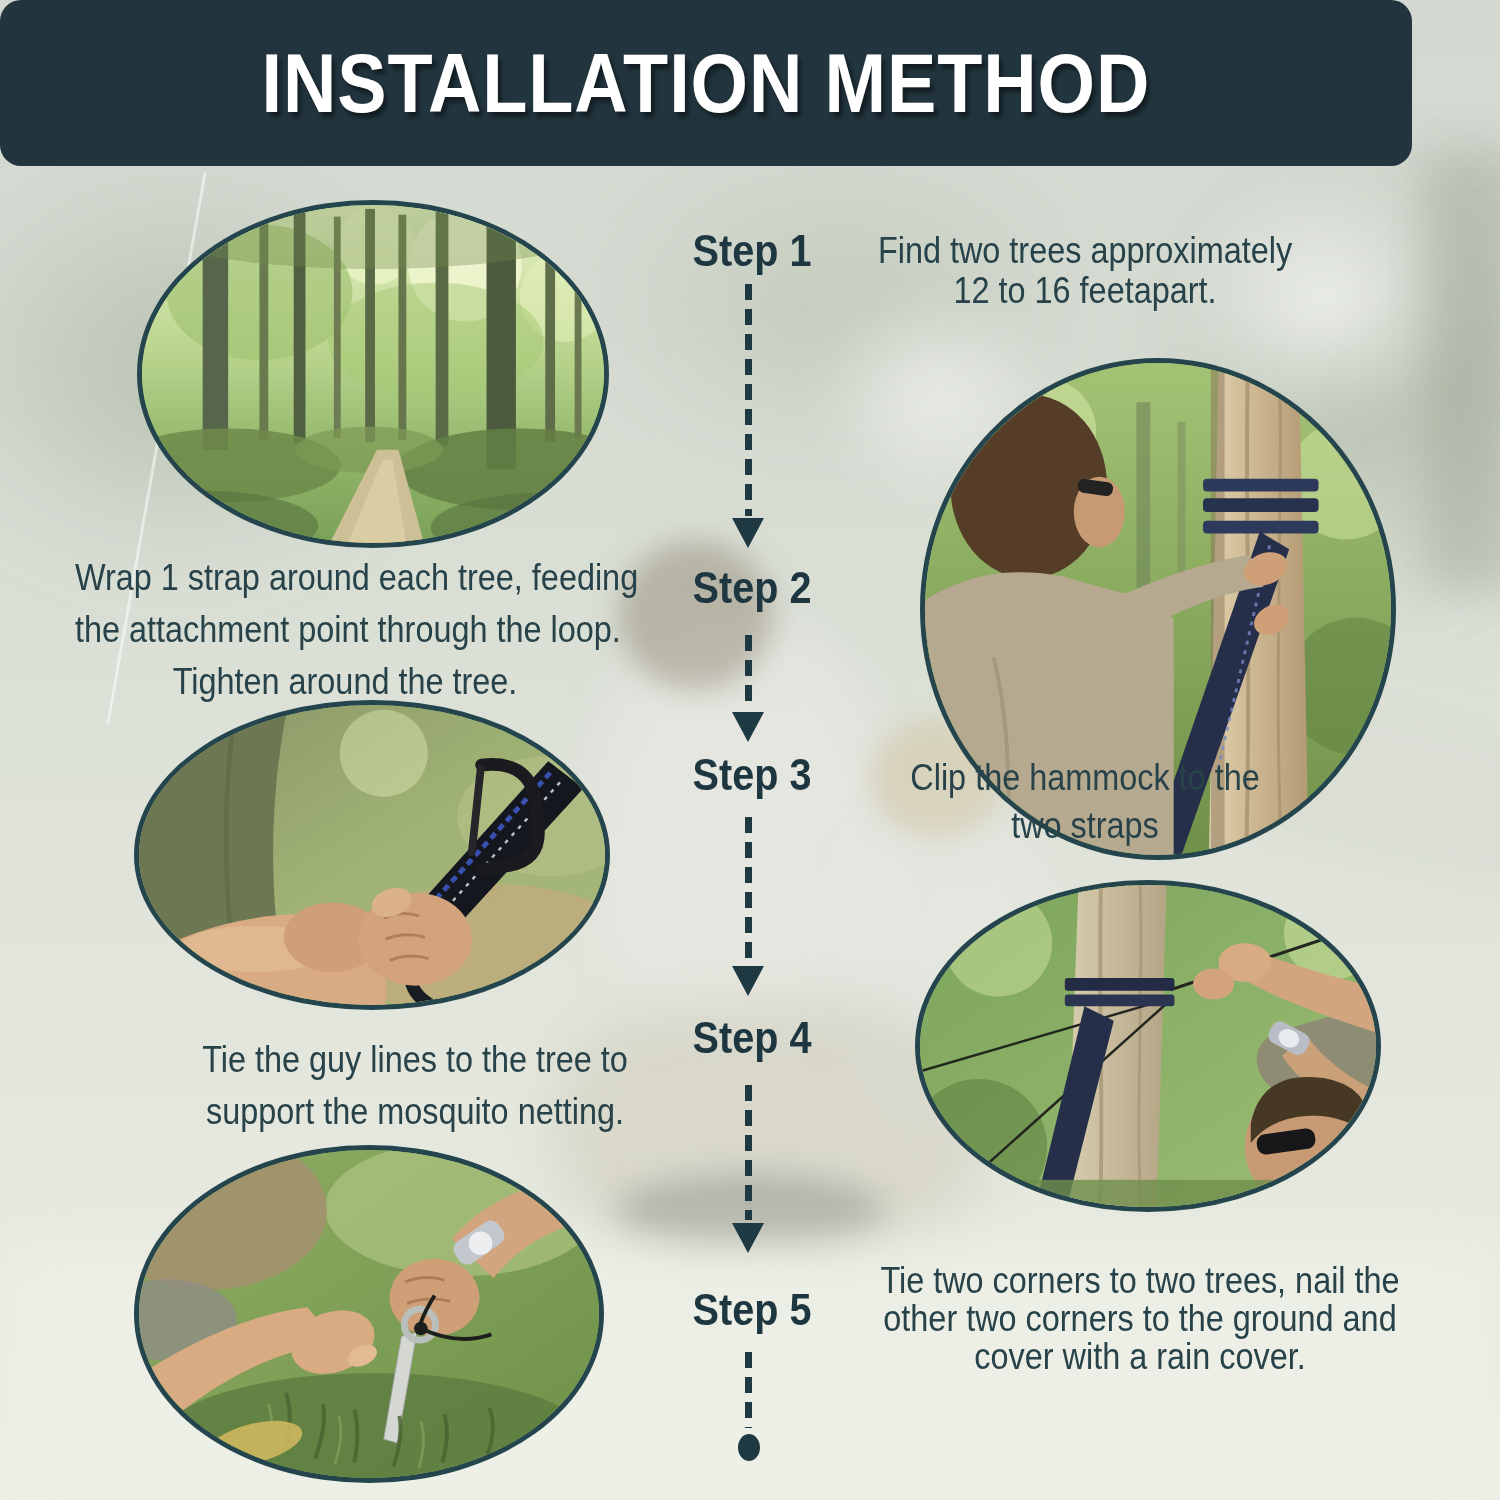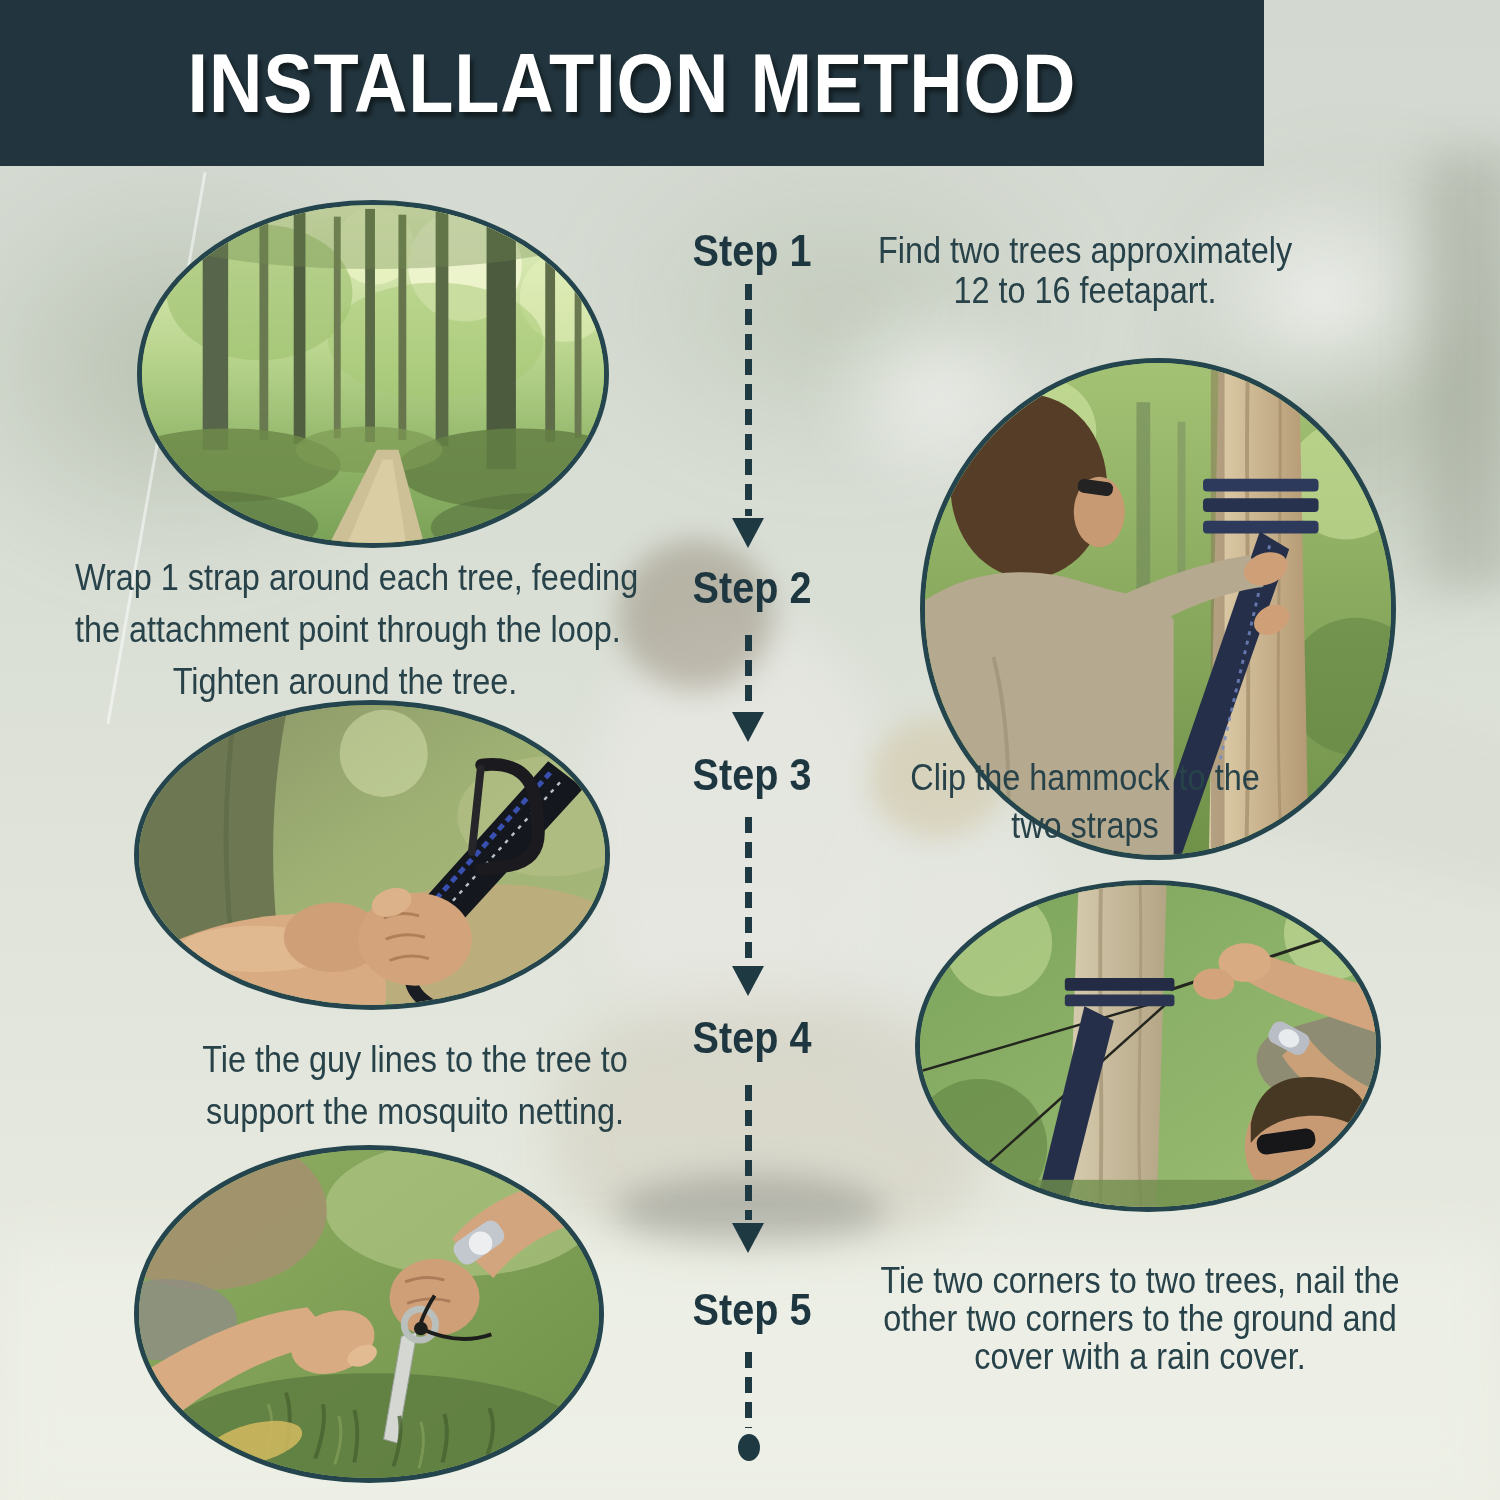--- a/index.html
+++ b/index.html
@@ -19,21 +19,21 @@
   .bg-man-hair{left:618px;top:540px;width:155px;height:150px;border-radius:50%;background:rgba(140,128,108,.45);filter:blur(14px);}
   .bg-boy-shirt{left:838px;top:800px;width:225px;height:330px;border-radius:45%;background:rgba(230,231,226,.60);filter:blur(22px);}
   .bg-boy-hair{left:870px;top:718px;width:135px;height:120px;border-radius:50%;background:rgba(210,198,165,.55);filter:blur(12px);}
   .bg-legs{left:555px;top:1000px;width:430px;height:260px;border-radius:40%;background:rgba(205,201,185,.50);filter:blur(26px);}
   .bg-shoes{left:615px;top:1175px;width:270px;height:75px;border-radius:50%;background:rgba(80,82,78,.28);filter:blur(16px);}
   .bg-hammock{left:1020px;top:690px;width:570px;height:150px;background:rgba(215,218,209,.55);filter:blur(18px);transform:rotate(14deg);}
   .bg-trunk-right{left:1425px;top:150px;width:95px;height:440px;background:rgba(110,118,100,.25);filter:blur(22px);}
   .bg-cord{left:155px;top:168px;width:3px;height:560px;background:rgba(255,255,255,.5);transform:rotate(10deg);}
   .bg-grass{left:0;top:1245px;width:1500px;height:260px;background:rgba(238,240,231,.75);filter:blur(28px);}
   
-  .header{position:absolute;left:0;top:0;width:1264px;height:166px;background:#22353e;display:flex;align-items:center;justify-content:center;}
+  .header{position:absolute;left:0;top:0;width:1412px;height:166px;background:#22353e;display:flex;align-items:center;justify-content:center;border-radius:21px;}
   .header .title{
     display:inline-block;color:#ffffff;font-size:84px;font-weight:800;letter-spacing:1px;
     transform:scaleX(.88);transform-origin:center;white-space:nowrap;
     text-shadow:4px 5px 5px rgba(0,0,0,.45);
   }
   
   .oval{position:absolute;border:5px solid #24454d;border-radius:50%;overflow:hidden;box-sizing:border-box;background:#9ab06e;}
   .oval svg{position:absolute;left:0;top:0;width:100%;height:100%;display:block;}
   
   .step-label{

